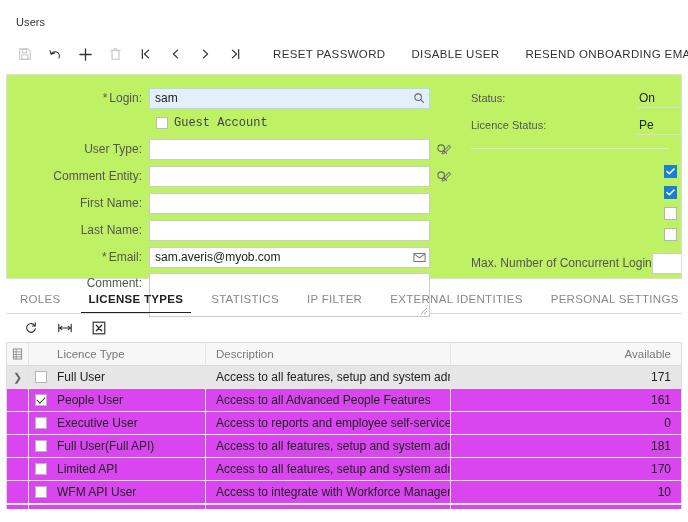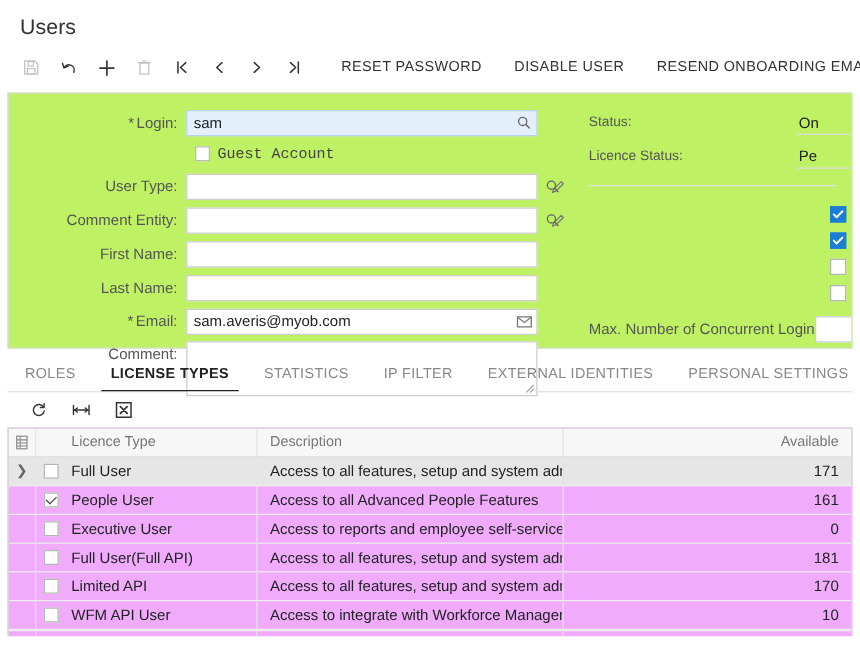--- a/index.html
+++ b/index.html
@@ -8,21 +8,21 @@
     width: 688px; height: 522px;
     overflow: hidden;
     background: #ffffff;
     font-family: "Liberation Sans", sans-serif;
     color: #333333;
     -webkit-font-smoothing: antialiased;
   }
 
   
   #page-title {
-    font-size: 17px;
+    font-size: 11px;
     color: #333333;
     padding: 10px 0 0 16px;
     height: 38px;
     line-height: 24px;
     letter-spacing: .1px;
   }
 
   
   #top-toolbar {
     height: 32px;
@@ -296,21 +296,21 @@
     flex: 0 0 auto;
   }
 
   
   #grid {
     margin: 0 6px;
     border: 1px solid #dcdcdc;
     border-bottom: none;
     height: 167px;
     overflow: hidden;
-    background: #f0abfc;
+    background: #d946ef;
   }
   .g-head {
     display: flex;
     height: 23px;
     background: #f7f7f7;
     border-bottom: 1px solid #dcdcdc;
     align-items: center;
   }
   .g-row {
     display: flex;

